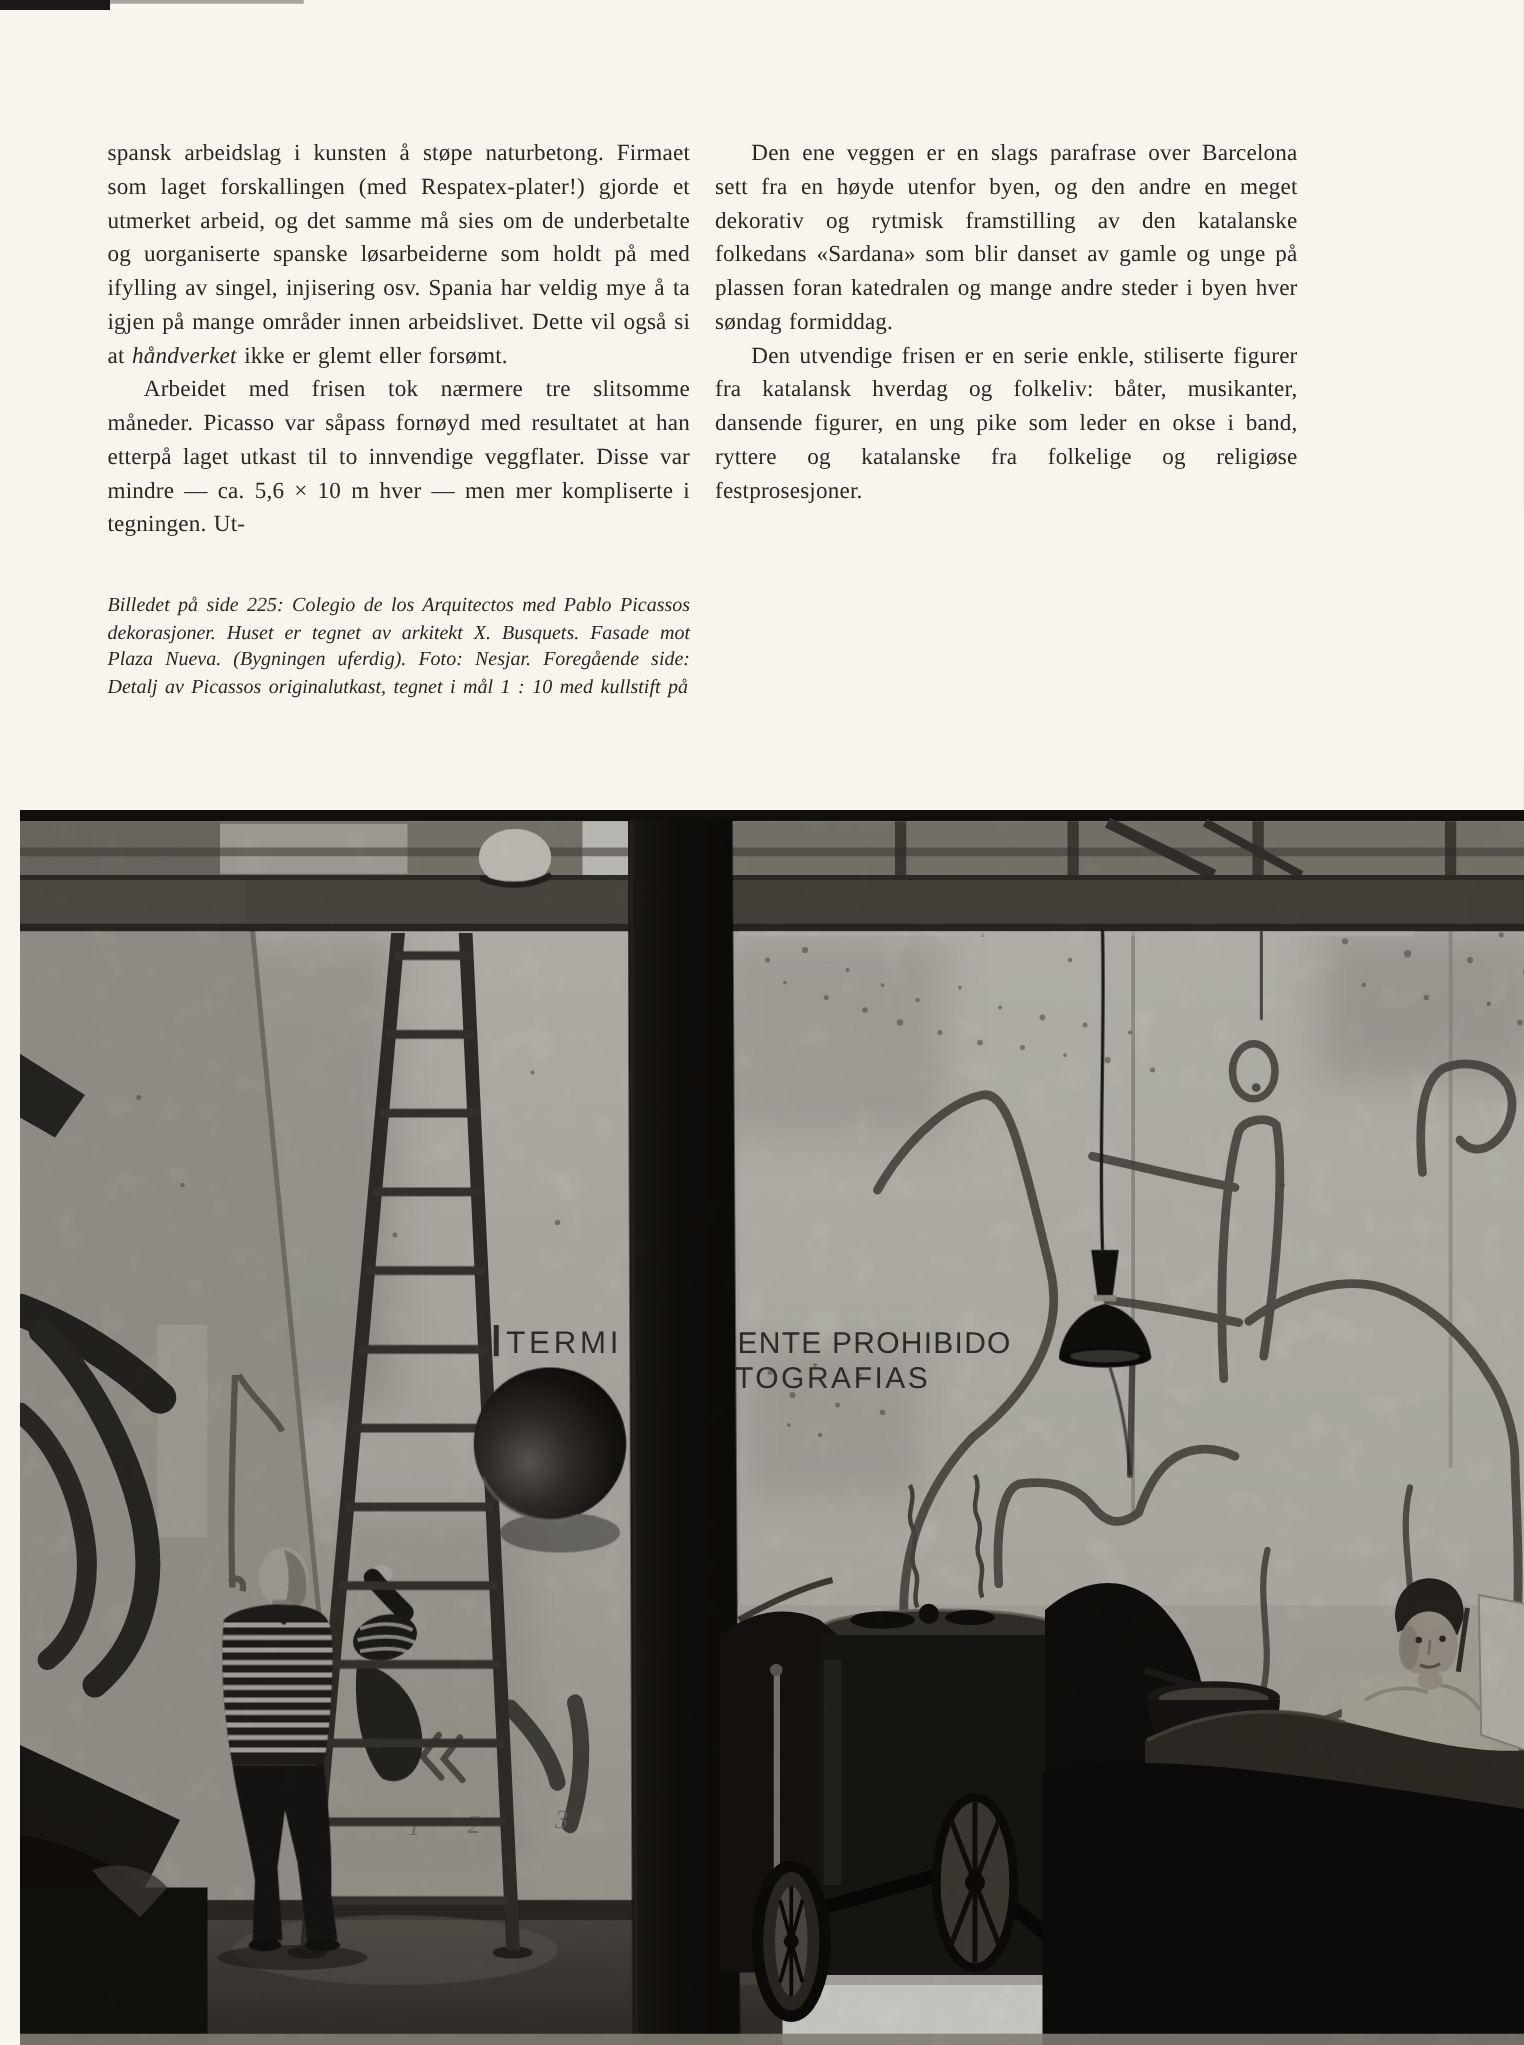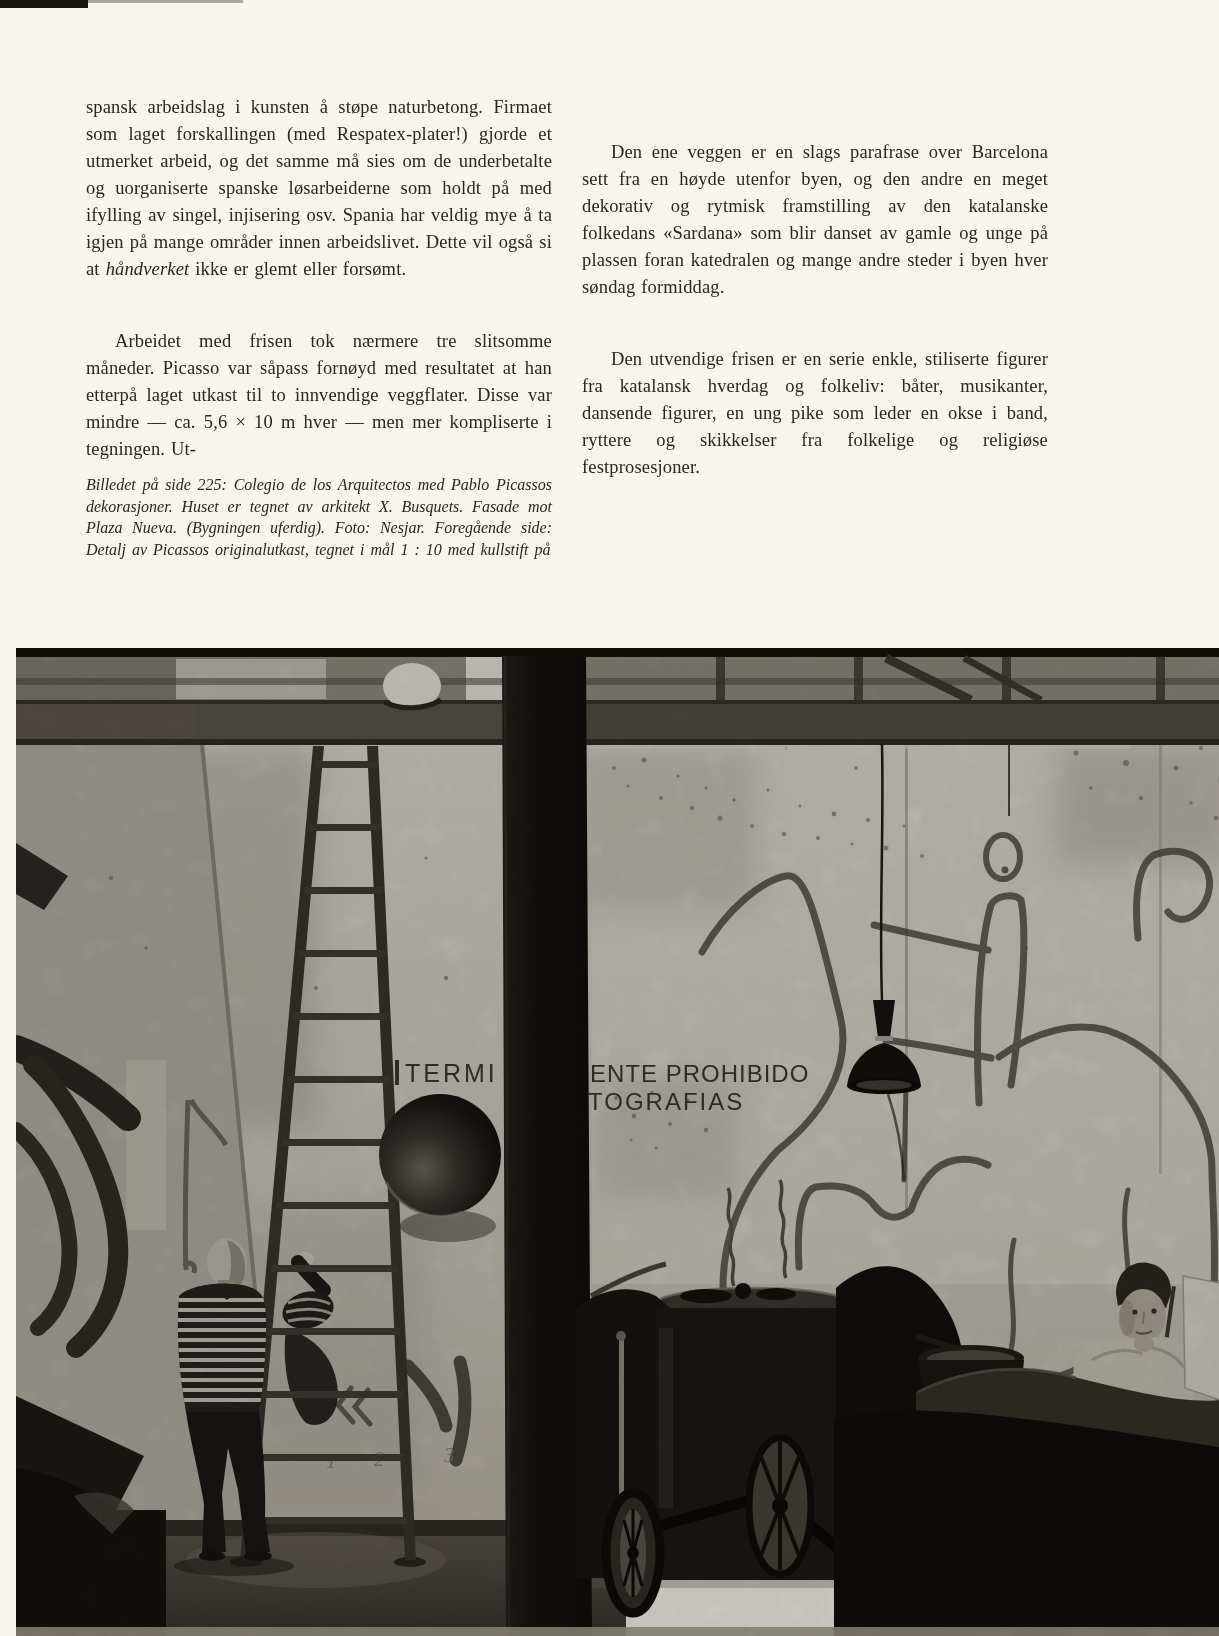--- a/index.html
+++ b/index.html
@@ -5,29 +5,29 @@
   html,body { margin:0; padding:0; background:#e8e6e0; }
   .page {
     position:relative; width:1219px; height:1636px;
     background:#f8f5ee; overflow:hidden;
     font-family:"Liberation Serif", serif;
   }
   .corner-mark  { position:absolute; top:0; left:0; width:88px; height:8px; background:#1a1814; }
   .corner-mark2 { position:absolute; top:0; left:88px; width:155px; height:3px; background:#5a564e; opacity:.5; }
 
   .text-area {
-    position:absolute; top:94px; left:86px; width:962px;
-    display:flex; gap:30px;
+    position:absolute; top:110px; left:86px; width:962px;
+    display:flex; gap:20px;
   }
   .col { width:466px; }
   .body-p {
     margin:0; font-size:18.5px; line-height:27px; text-align:justify;
     color:#2b2620; letter-spacing:.15px; word-spacing:1.2px;
   }
-  .body-p.indent { text-indent:29px;margin-top:45px; }
+  .body-p.indent { text-indent:29px; }
 
   .caption-area {
     position:absolute; top:474px; left:86px; width:962px;
     display:flex; gap:44px;
   }
   .caption {
     margin:0; width:466px; font-style:italic; font-size:16px; line-height:21.5px;
     text-align:justify; color:#2b2620; word-spacing:2px;
   }
   .caption.right-cap { margin-top:9px; }
@@ -42,21 +42,21 @@
   <div class="corner-mark"></div>
   <div class="corner-mark2"></div>
 
   <div class="text-area">
     <div class="col">
       <p class="body-p"><span>spansk arbeidslag i kunsten å støpe naturbetong. Firmaet som laget forskallingen (med Respatex-plater!) gjorde et utmerket arbeid, og det samme må sies om de underbetalte og uorganiserte spanske løsarbeiderne som holdt på med ifylling av singel, injisering osv. Spania har veldig mye å ta igjen på mange områder innen arbeidslivet. Dette vil også si at </span><i>håndverket</i><span> ikke er glemt eller forsømt.</span></p>
       <p class="body-p indent">Arbeidet med frisen tok nærmere tre slitsomme måneder. Picasso var såpass fornøyd med resultatet at han etterpå laget utkast til to innvendige veggflater. Disse var mindre — ca. 5,6 × 10 m hver — men mer kompliserte i tegningen. Ut-</p>
     </div>
     <div class="col">
       <p class="body-p indent">Den ene veggen er en slags parafrase over Barcelona sett fra en høyde utenfor byen, og den andre en meget dekorativ og rytmisk framstilling av den katalanske folkedans «Sardana» som blir danset av gamle og unge på plassen foran katedralen og mange andre steder i byen hver søndag formiddag.</p>
-      <p class="body-p indent">Den utvendige frisen er en serie enkle, stiliserte figurer fra katalansk hverdag og folkeliv: båter, musikanter, dansende figurer, en ung pike som leder en okse i band, ryttere og skikkelser fra folkelige og religiøse festprosesjoner.</p>
+      <p class="body-p indent">Den utvendige frisen er en serie enkle, stiliserte figurer fra katalansk hverdag og folkeliv: båter, musikanter, dansende figurer, en ung pike som leder en okse i band, ryttere og katalanske fra folkelige og religiøse festprosesjoner.</p>
     </div>
   </div>
 
   <div class="caption-area">
     <p class="caption">Billedet på side 225: Colegio de los Arquitectos med Pablo Picassos dekorasjoner. Huset er tegnet av arkitekt X. Busquets. Fasade mot Plaza Nueva. (Bygningen uferdig). Foto: Nesjar. Foregående side: Detalj av Picassos originalutkast, tegnet i mål 1 : 10 med kullstift på</p>
   </div>
 
   <div class="photo-wrap">
     <svg width="1219" height="988" viewBox="0 0 1219 988" xmlns="http://www.w3.org/2000/svg">
       <defs>

